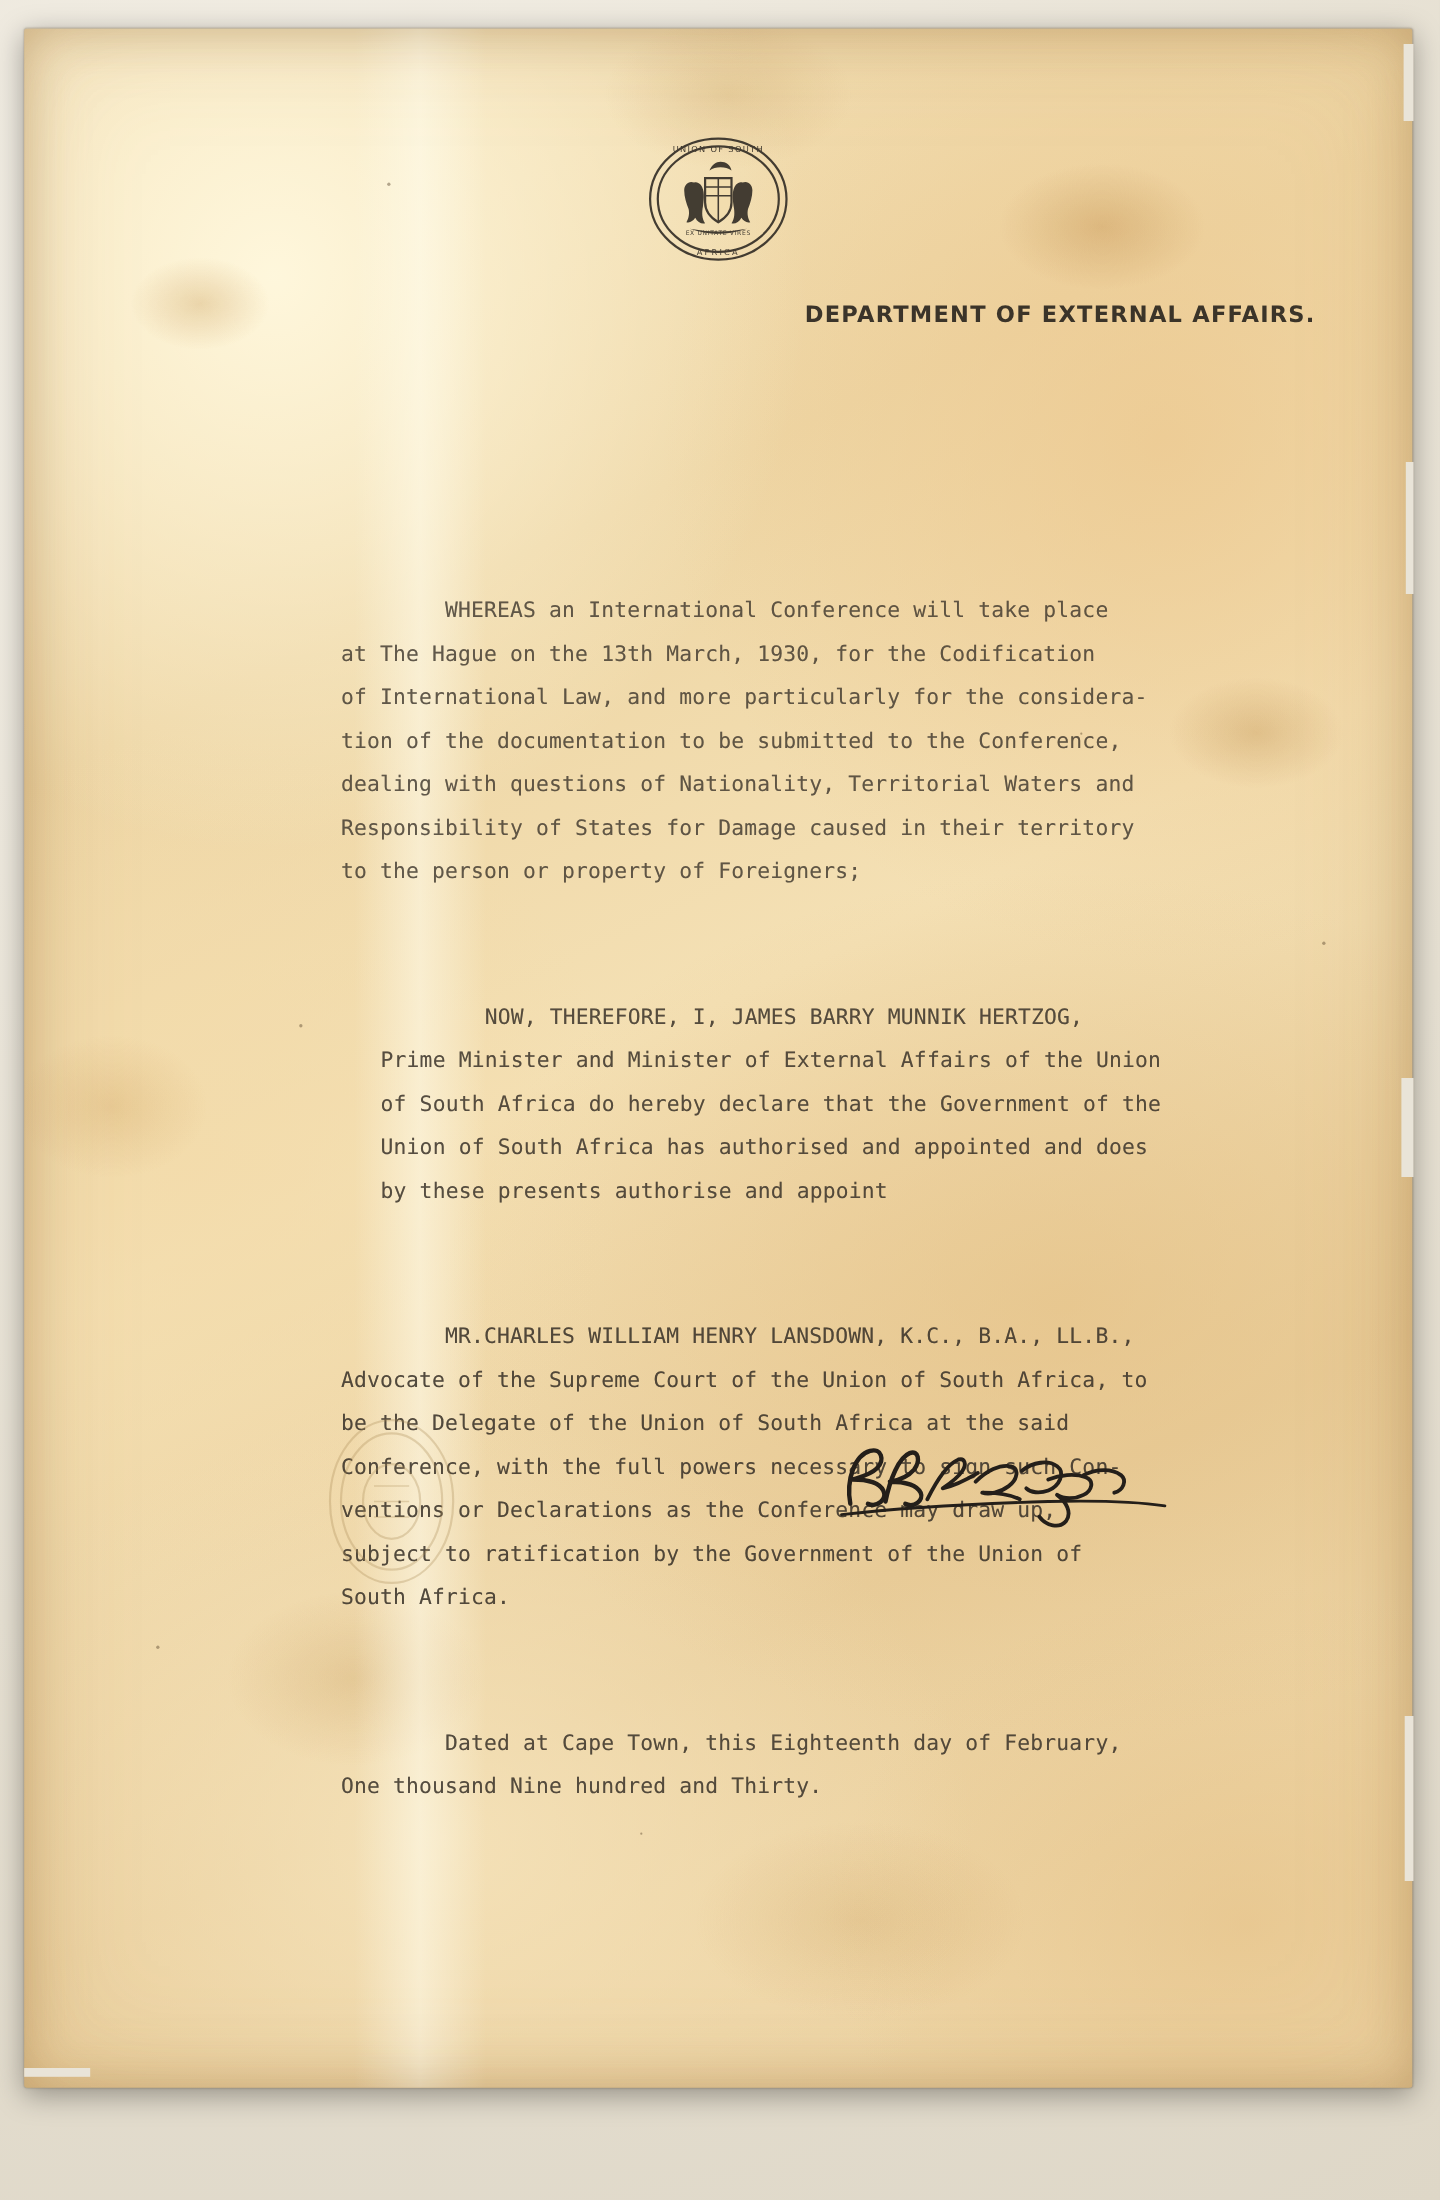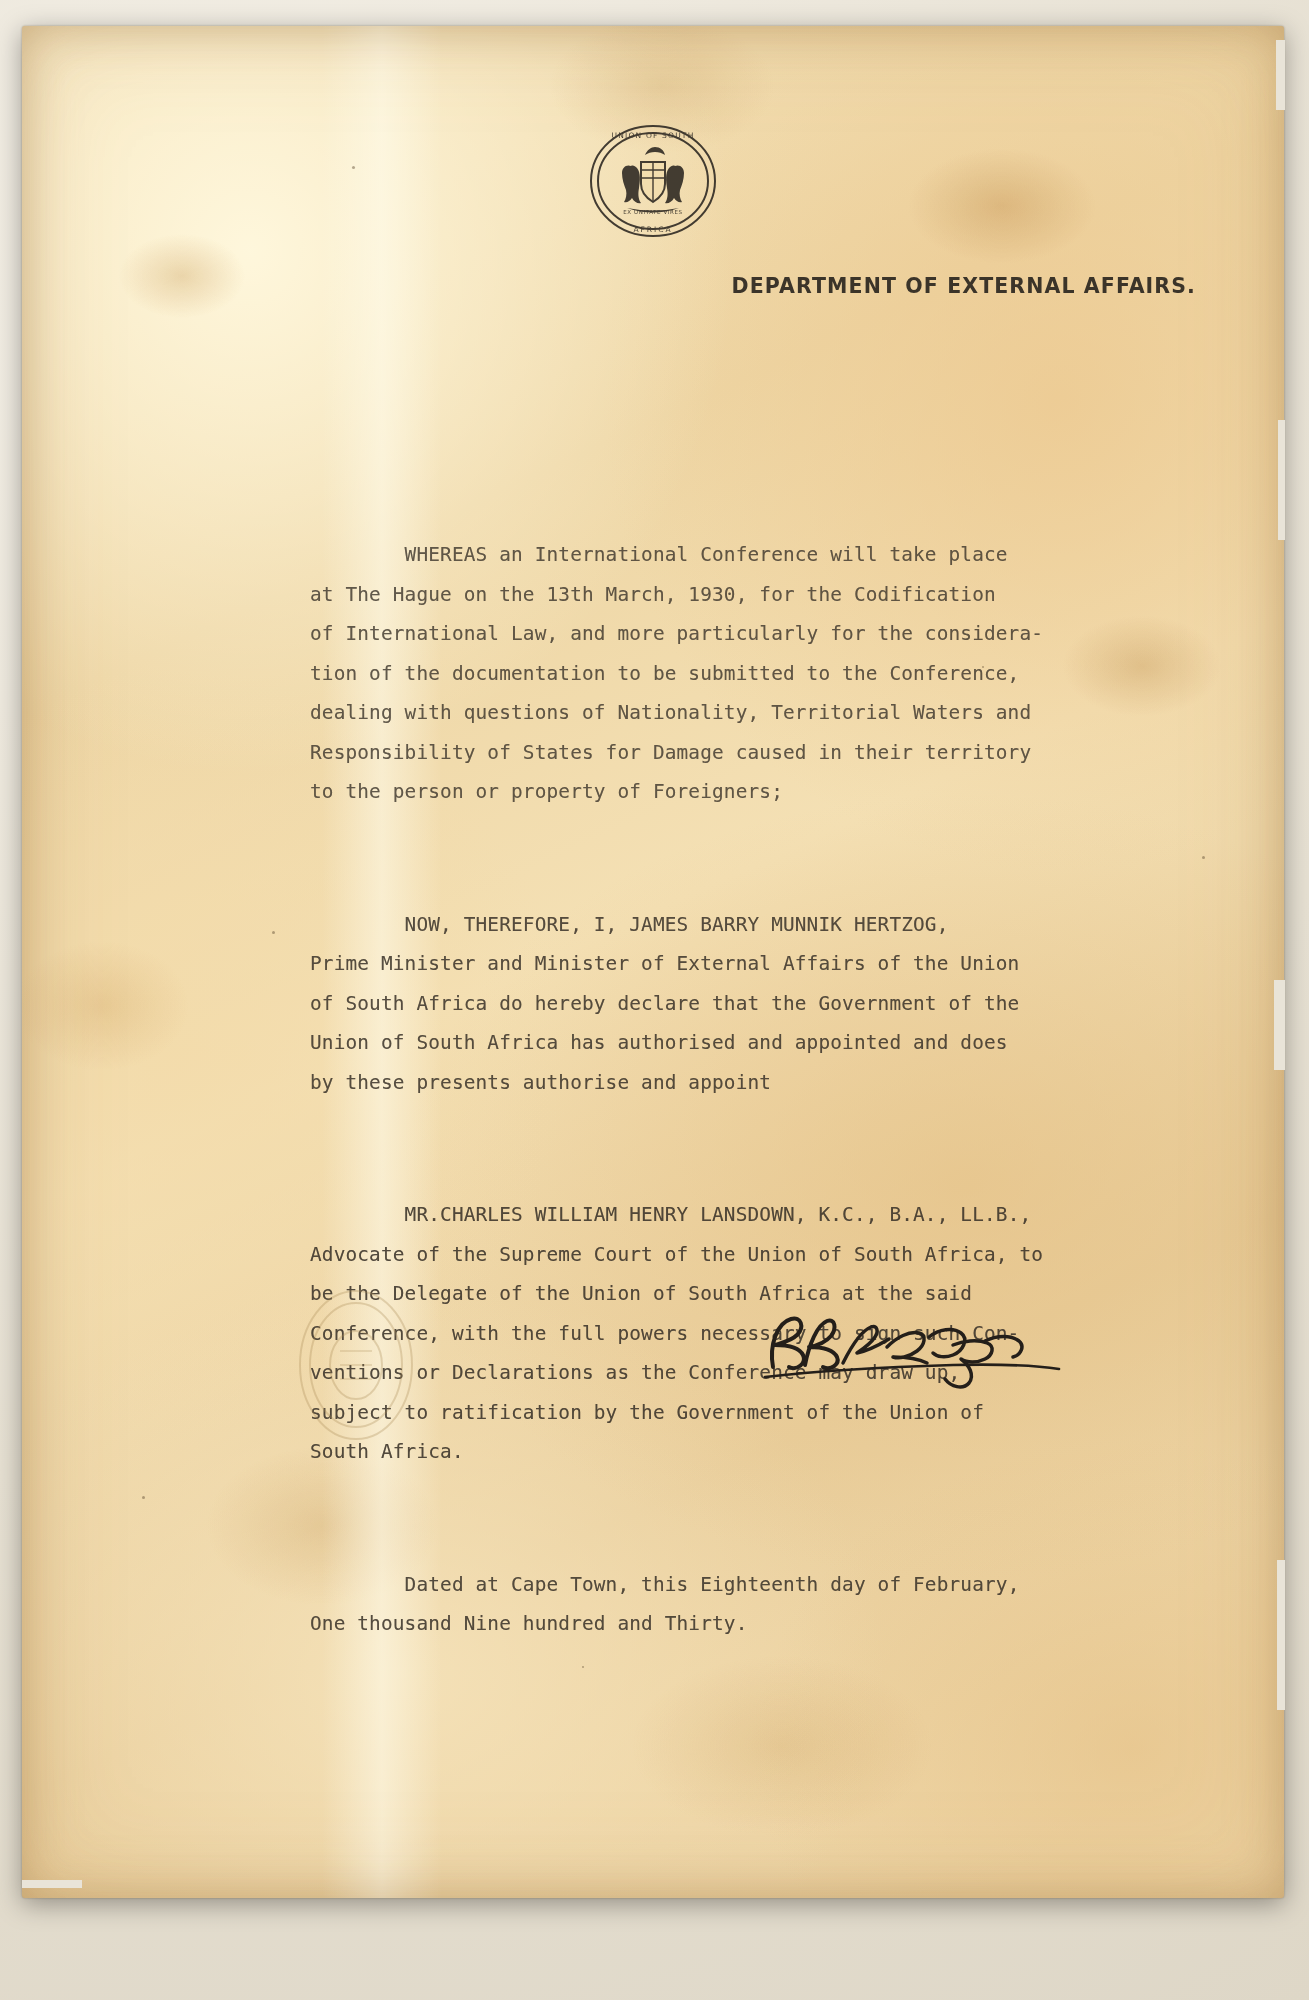--- a/index.html
+++ b/index.html
@@ -126,21 +126,21 @@
     letter-spacing: 0.15px;
     white-space: pre-wrap;
     opacity: 0.93;
     text-shadow: 0 0 0.6px rgba(60,50,35,0.35);
   }
   .para { margin: 0 0 14px 0; }
   .para.tight { margin-bottom: 0; }
 
   
   #p1 { opacity: 0.86; }
-  #p2 { opacity: 0.92; }
+  #p2 { opacity: 0.92; margin-left: 36px; }
   #p3 { opacity: 0.95; }
   #p4 { opacity: 0.93; }
 
   
   #sig-area {
     position: absolute;
     left: 690px;
     top: 1275px;
     width: 430px;
     text-align: center;

